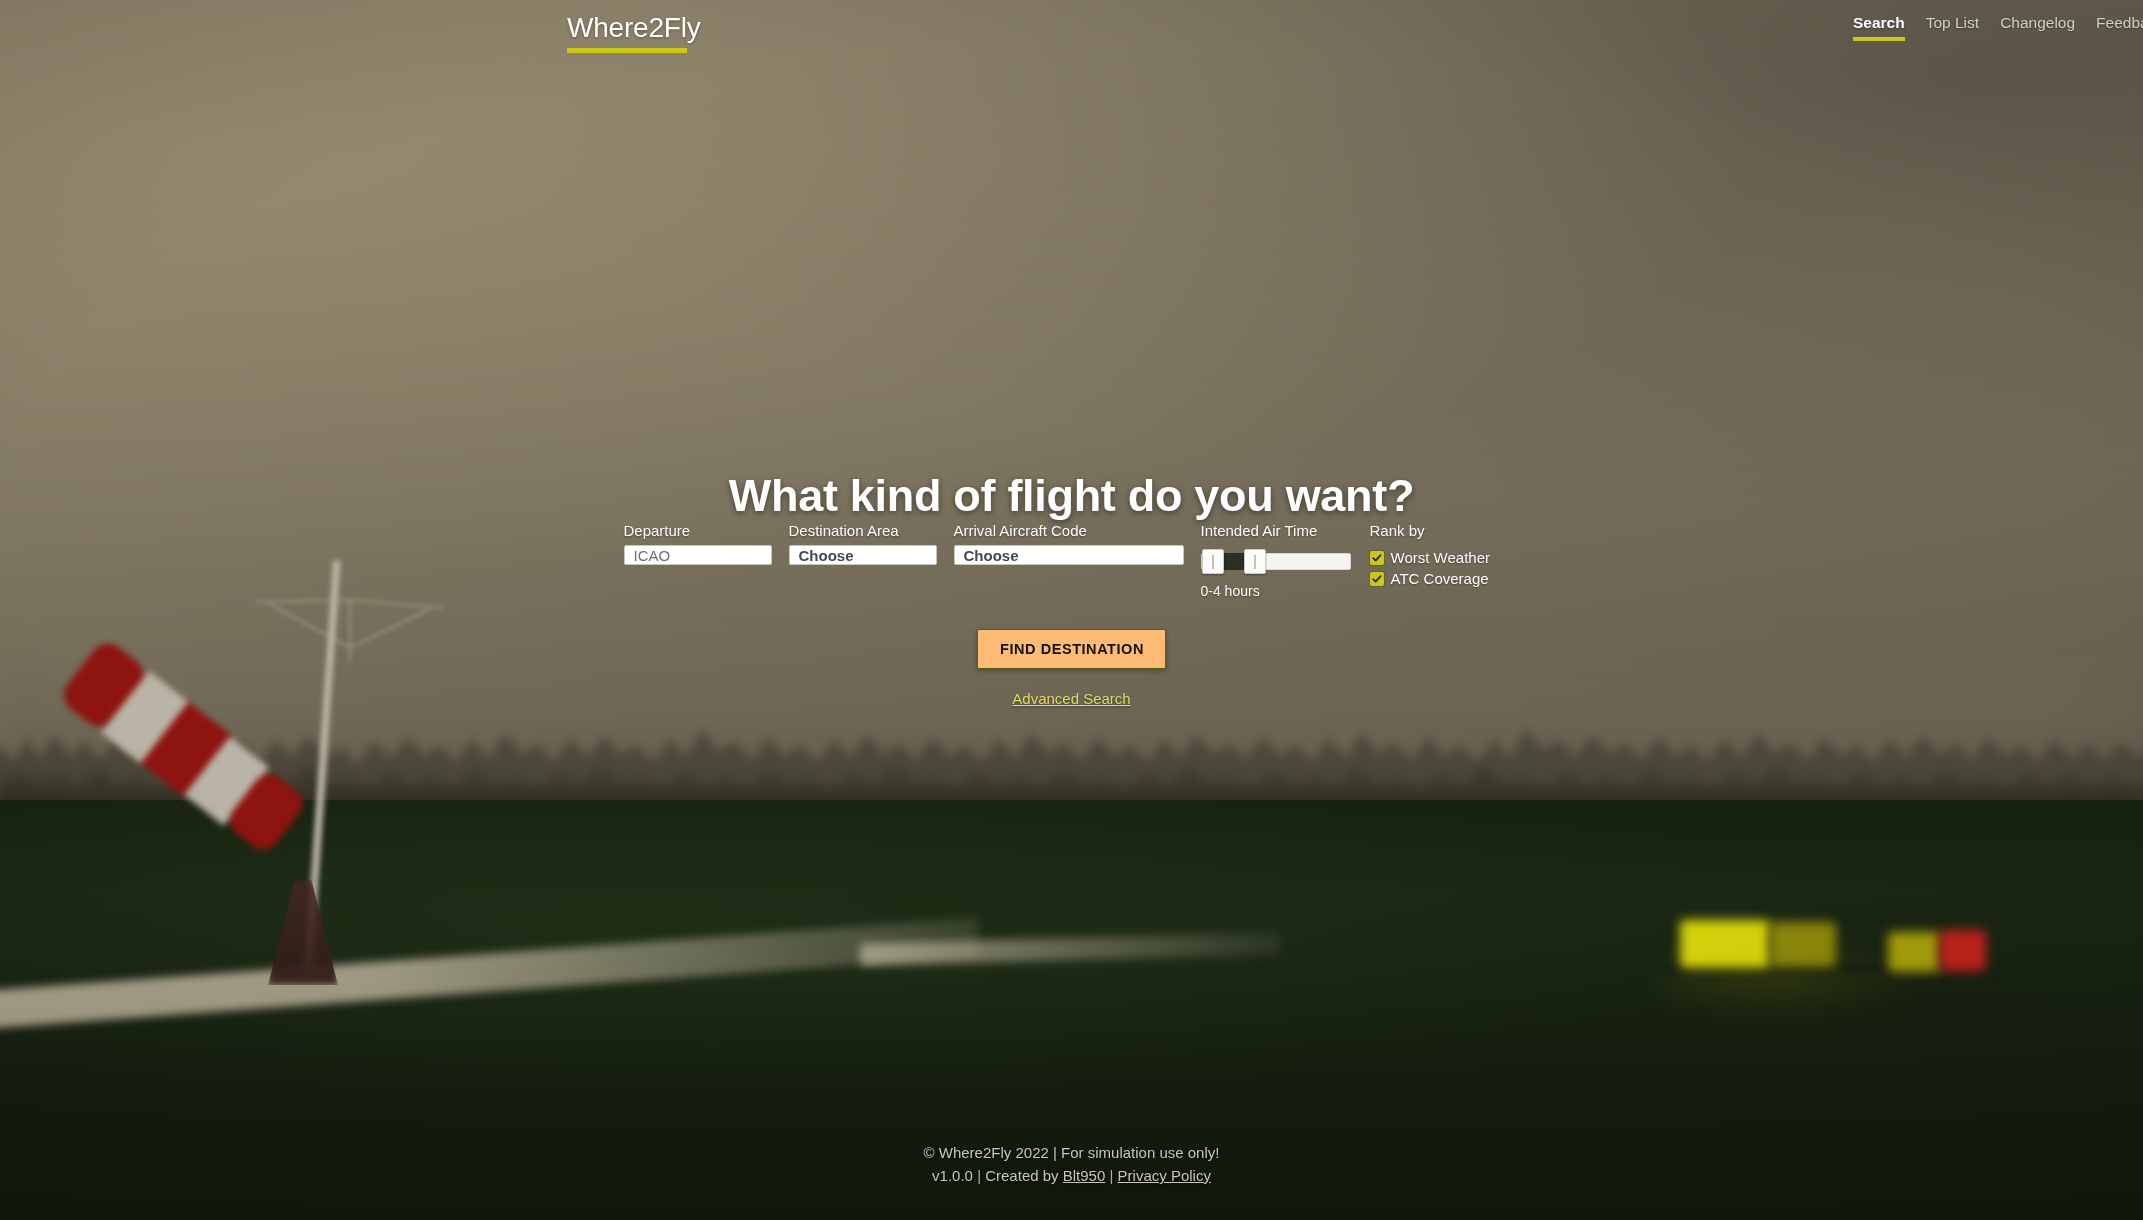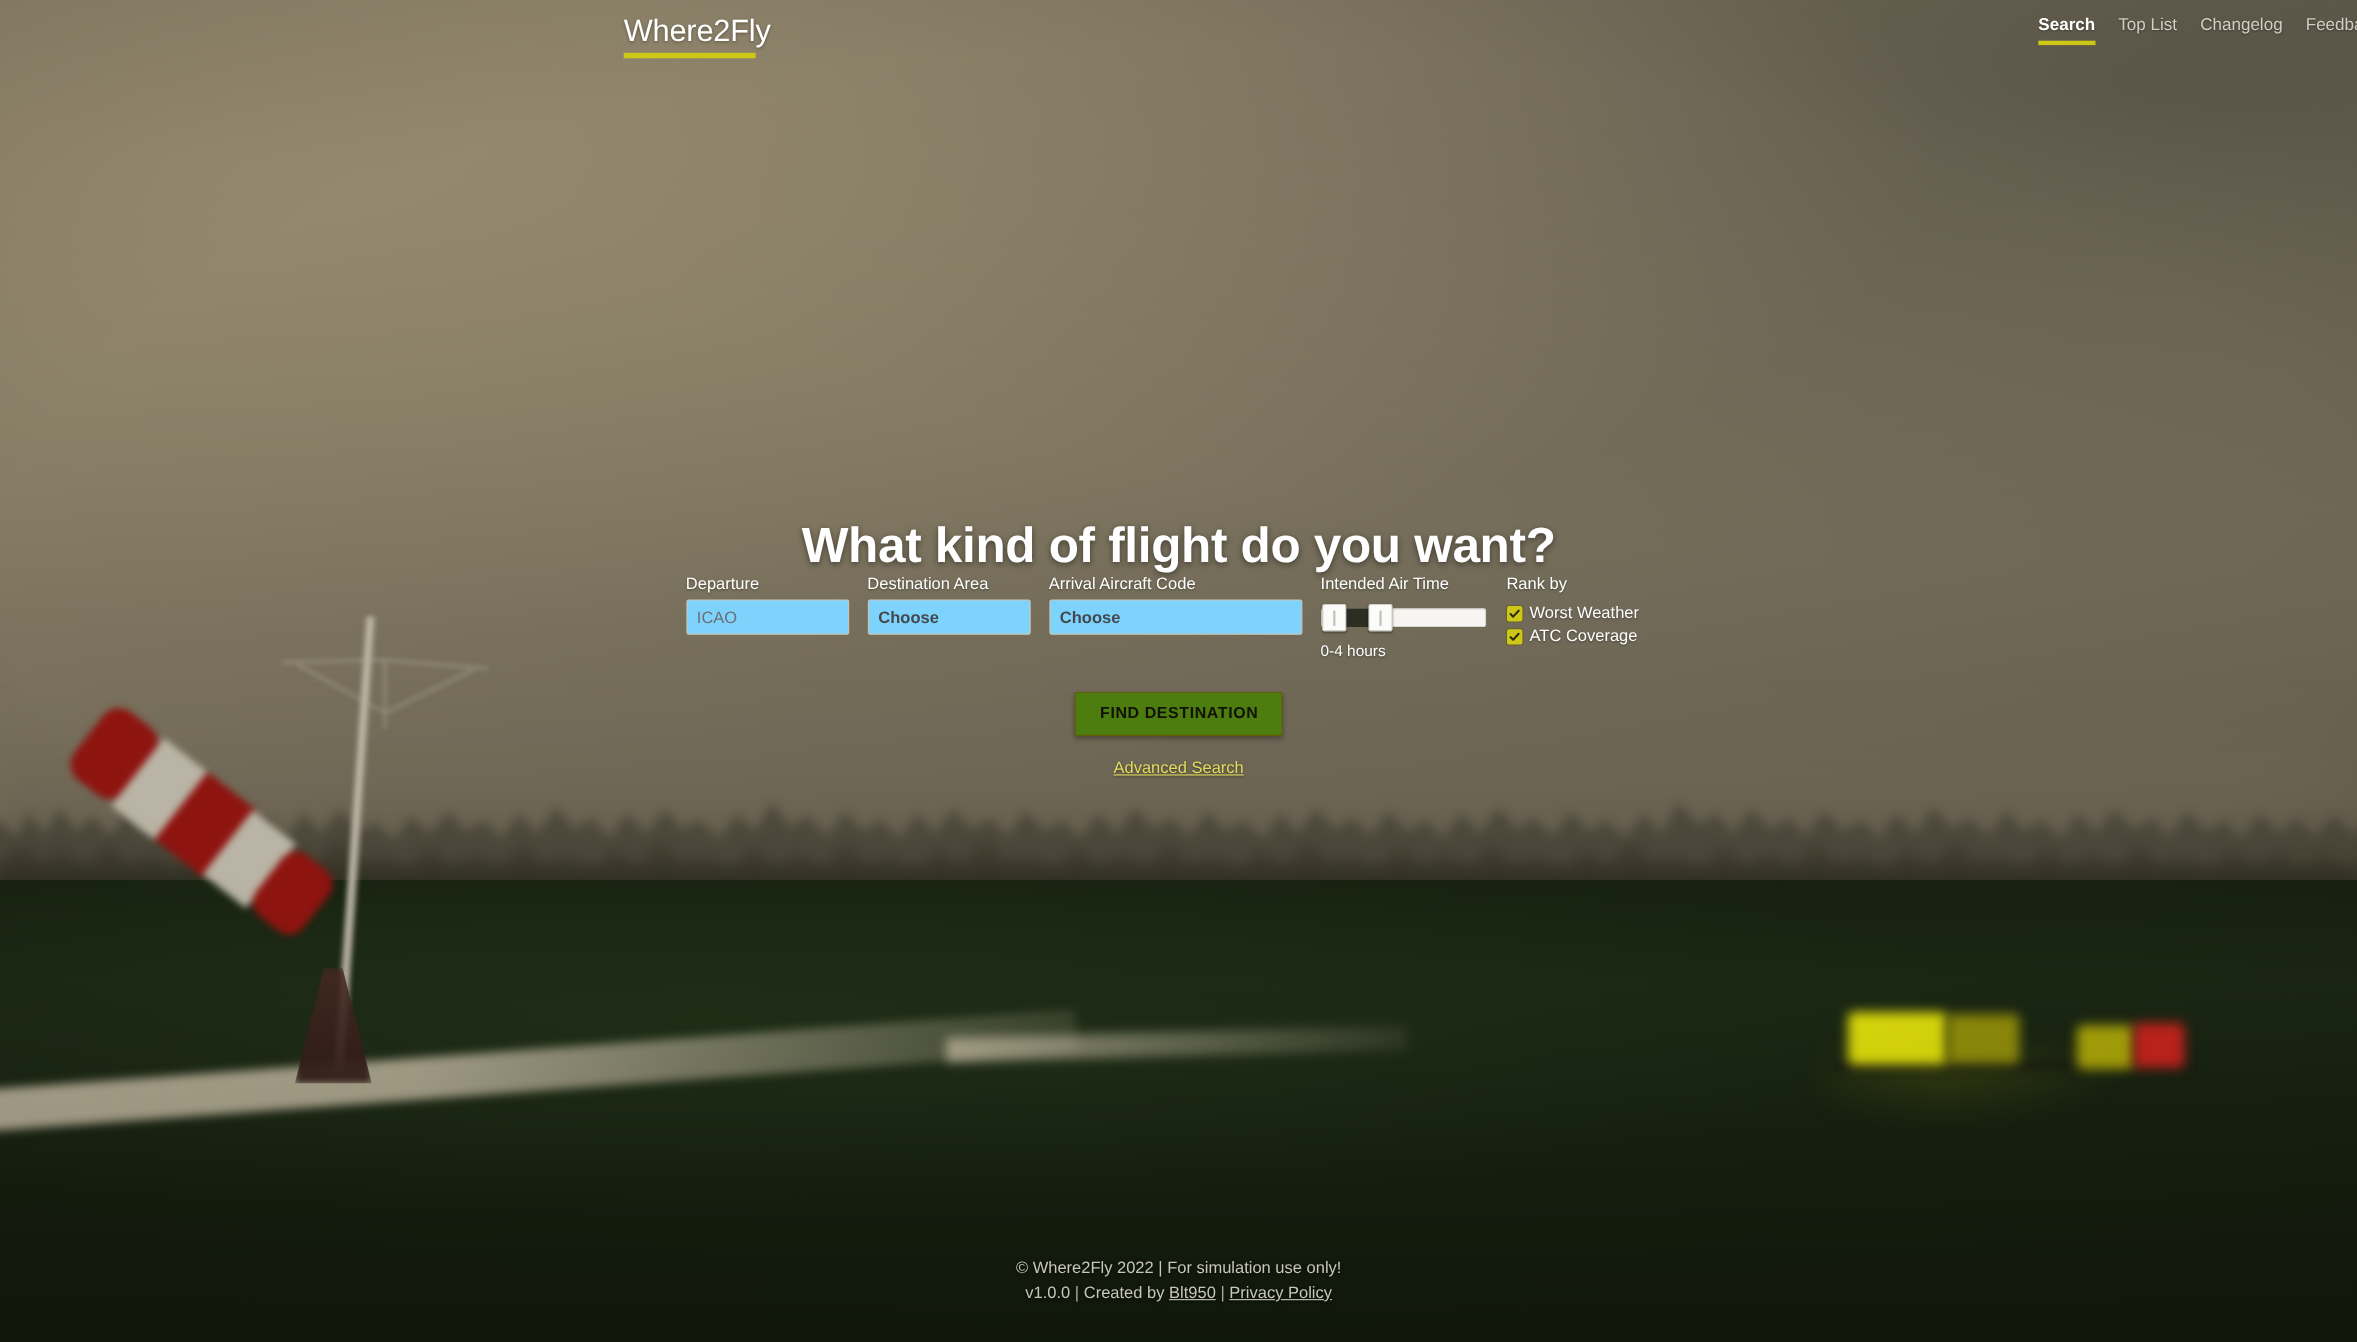--- a/index.html
+++ b/index.html
@@ -250,23 +250,23 @@
   }
   .field-label {
     font-size: 15px;
     color: #ffffff;
     margin-bottom: 6px;
     line-height: 1.15;
     text-shadow: 0 1px 2px rgba(0,0,0,.4);
     white-space: nowrap;
   }
   .field-input {
-    height: 32px;
+    height: 20px;
     border: 1px solid #c9c6bd;
-    background: #7dd3fc;
+    background: #ffffff;
     border-radius: 2px;
     display: flex;
     align-items: center;
     padding: 0 9px;
     font-size: 15px;
     color: #6d6f75;
     white-space: nowrap;
     cursor: text;
   }
   .field-input.select { cursor: pointer; color: #44474d; font-weight: bold; }
@@ -349,21 +349,21 @@
     font-size: 15px;
     color: #ffffff;
     text-shadow: 0 1px 2px rgba(0,0,0,.4);
     white-space: nowrap;
   }
 
   
   #cta-wrap { text-align: center; margin-top: 30px; }
   #find-button {
     display: inline-block;
-    background: #4d7c0f;
+    background: #fdba74;
     border: 1px solid #5f5f06;
     color: #121206;
     font-size: 14.5px;
     font-weight: 700;
     letter-spacing: .55px;
     padding: 11px 21px 11px 22px;
     border-radius: 2px;
     cursor: pointer;
     box-shadow: 0 2px 5px rgba(0,0,0,.3);
   }

